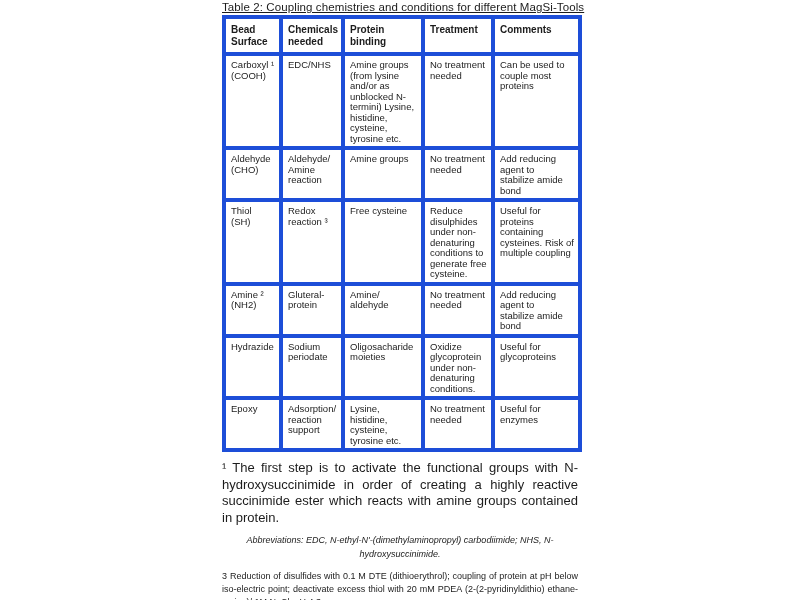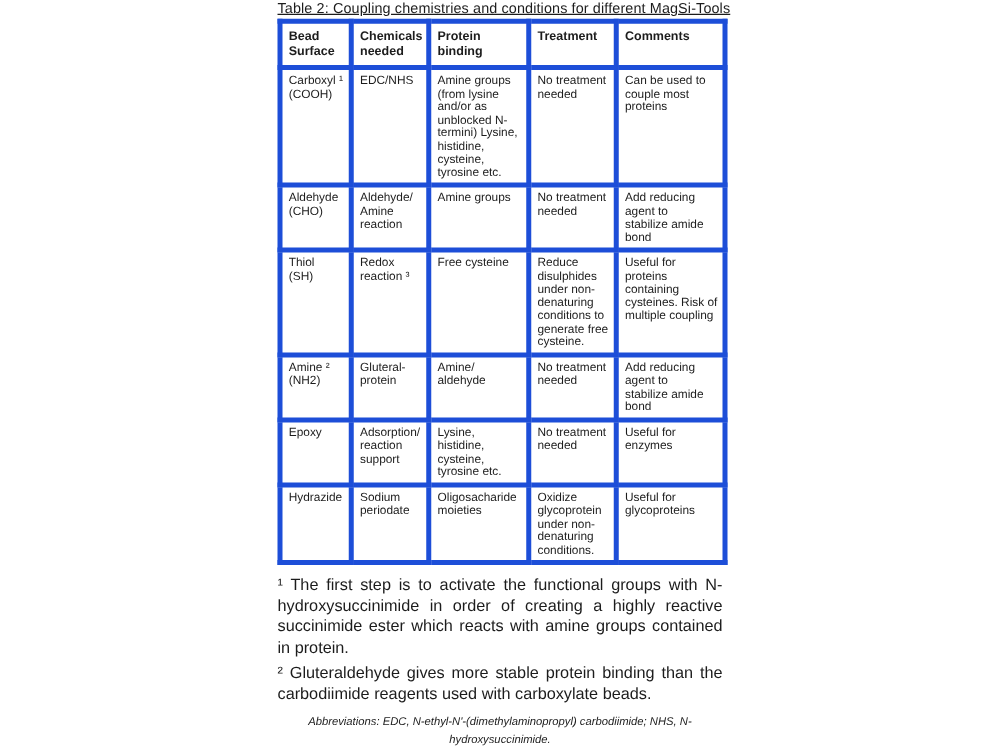--- a/index.html
+++ b/index.html
@@ -160,50 +160,49 @@
         <td>Amine/
 aldehyde</td>
         <td>No treatment
 needed</td>
         <td>Add reducing
 agent  to
 stabilize amide
 bond</td>
       </tr>
       <tr>
-        <td>Epoxy</td>
-        <td>Adsorption/
-reaction
-support</td>
-        <td>Lysine,
-histidine,
-cysteine,
-tyrosine etc.</td>
-        <td>No treatment
-needed</td>
-        <td>Useful for
-enzymes</td>
-      </tr>
-      <tr>
         <td>Hydrazide</td>
         <td>Sodium
 periodate</td>
         <td>Oligosacharide
 moieties</td>
         <td>Oxidize
 glycoprotein
 under non-
 denaturing
 conditions.</td>
         <td>Useful for
 glycoproteins</td>
       </tr>
+      <tr>
+        <td>Epoxy</td>
+        <td>Adsorption/
+reaction
+support</td>
+        <td>Lysine,
+histidine,
+cysteine,
+tyrosine etc.</td>
+        <td>No treatment
+needed</td>
+        <td>Useful for
+enzymes</td>
+      </tr>
     </tbody>
   </table>
 
   <div class="footnotes">
     <p class="footnote">¹ The first step is to activate the functional groups with N-hydroxysuccinimide in order of creating a highly reactive succinimide ester which reacts with amine groups contained in protein.</p>
-    <p class="footnote">² Gluteraldehyde gives more stable protein binding than the carbodiimide reagents used with carboxylate beads.</p>
     <p class="abbr-note">Abbreviations: EDC, N-ethyl-N'-(dimethylaminopropyl) carbodiimide; NHS, N-hydroxysuccinimide.</p>
     <p class="footnote-plain">3 Reduction of disulfides with 0.1 M DTE (dithioerythrol); coupling of protein at pH below iso-electric point; deactivate excess thiol with 20 mM PDEA (2-(2-pyridinyldithio) ethane-amine)/ 1M NaCl, pH 4,3</p>
   </div>
 
 </div>
 
 </body></html>

